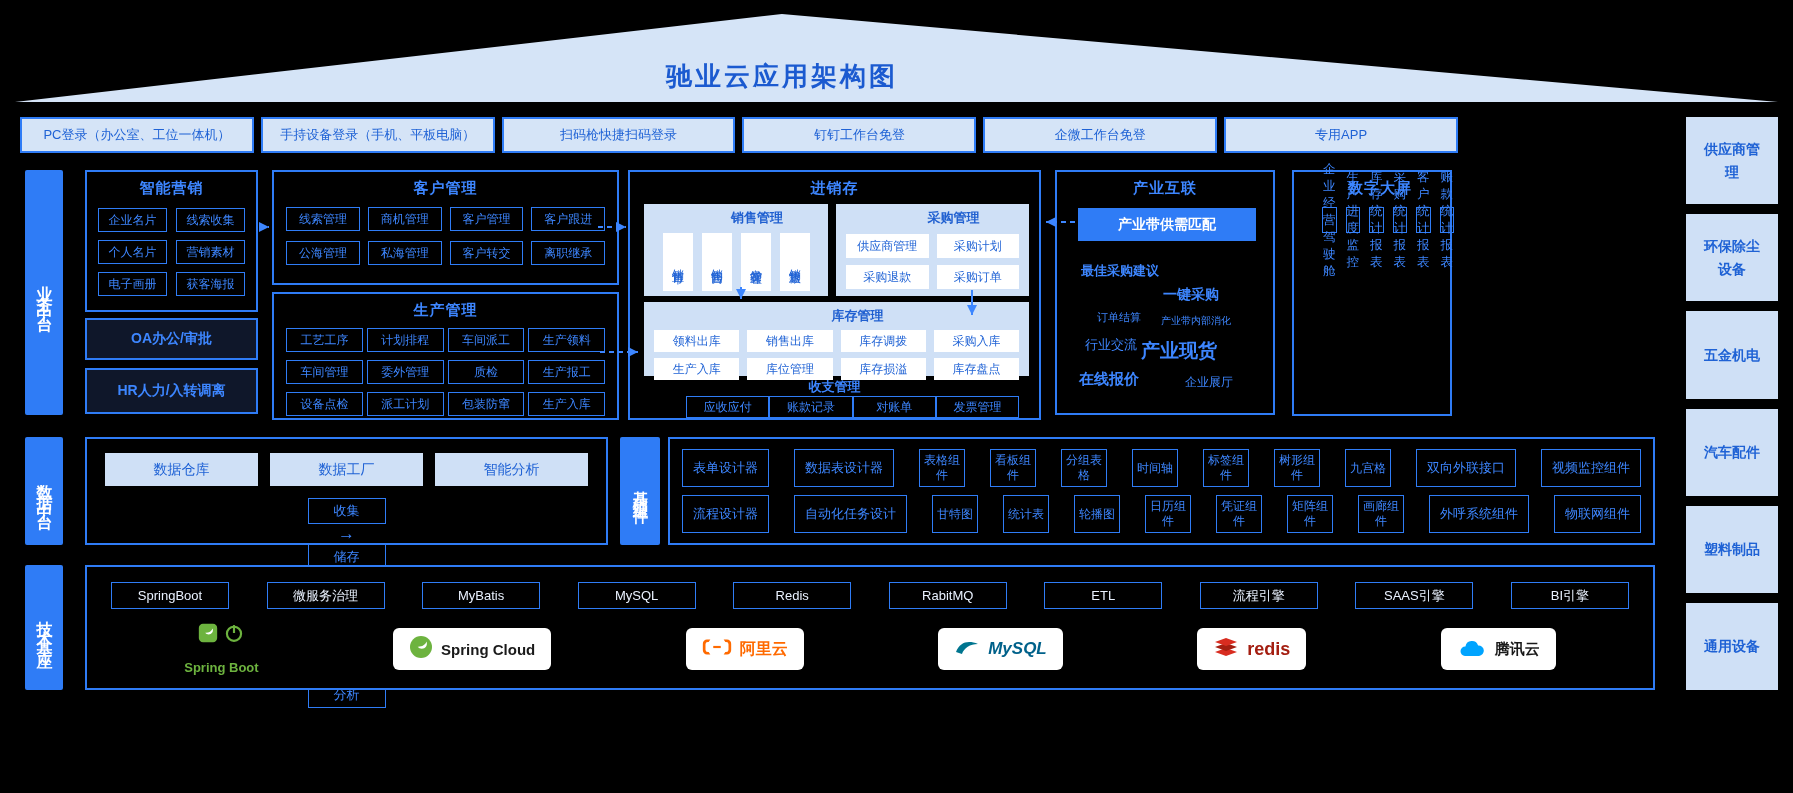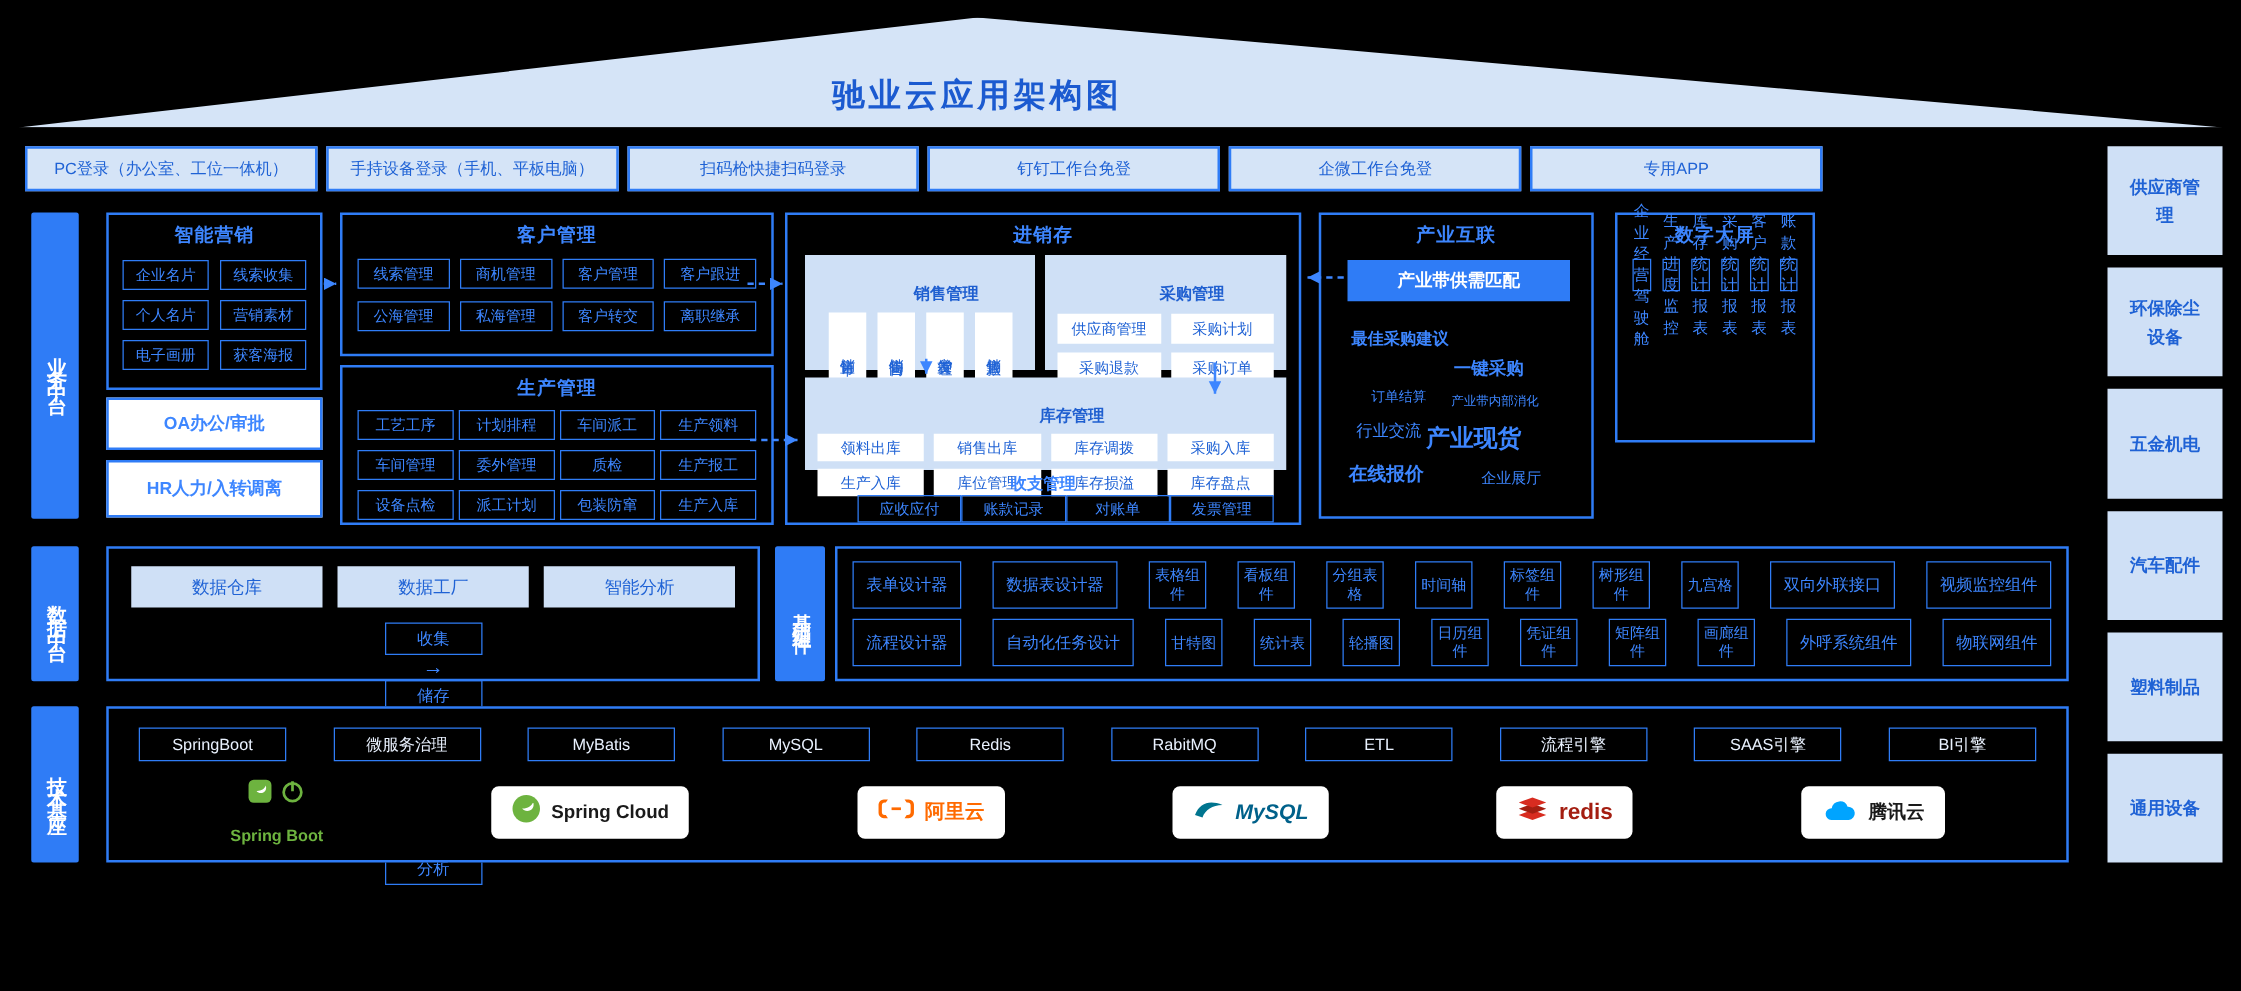--- a/index.html
+++ b/index.html
@@ -37,34 +37,34 @@
   .panel { position:absolute; border:2px solid #2f7cf6; background:#000; box-sizing:border-box; }
   .panel-title { text-align:center; color:#3d86ff; font-weight:bold; font-size:15px; padding-top:7px; letter-spacing:1px; }
   .item-box { border:1px solid #2f7cf6; color:#3d86ff; font-size:12px; height:24px;
               display:flex; align-items:center; justify-content:center; box-sizing:border-box; text-align:center; }
 
   .p-marketing { left:85px; top:170px; width:173px; height:142px; }
   .grid-mkt { display:grid; grid-template-columns:1fr 1fr; gap:8px 9px; padding:10px 11px 0; }
 
   .big-box { position:absolute; left:85px; width:173px; border:2px solid #2f7cf6; color:#3d86ff;
              font-weight:bold; font-size:14px; display:flex; align-items:center; justify-content:center;
-             box-sizing:border-box; background:#ffffff; }
+             box-sizing:border-box; background:#0f172a; }
   .b-oa { top:318px; height:42px; }
   .b-hr { top:368px; height:46px; }
 
   .p-customer { left:272px; top:170px; width:347px; height:115px; }
   .grid-cust { display:grid; grid-template-columns:repeat(4,1fr); gap:10px 8px; padding:9px 12px 0; }
 
   .p-production { left:272px; top:292px; width:347px; height:128px; }
   .grid-prod { display:grid; grid-template-columns:repeat(4,1fr); gap:8px 4px; padding:8px 12px 0; }
 
   
   .p-psi { left:628px; top:170px; width:413px; height:250px; }
   .sub { position:absolute; background:#cfe0f6; box-sizing:border-box; }
-  .sub-title { text-align:center; color:#1f5fd0; font-weight:bold; font-size:13px; padding-top:22px;margin-left:42px; }
+  .sub-title { text-align:center; color:#1f5fd0; font-weight:bold; font-size:13px; padding-top:5px;margin-left:42px; }
   .sub-sales { left:14px; top:32px; width:184px; height:92px; }
   .vrow { display:flex; gap:9px; padding:6px 12px 0; justify-content:center; }
   .vbox { background:#fff; color:#1f62d5; writing-mode:vertical-rl; font-size:12px; width:30px; height:58px;
           display:flex; align-items:center; justify-content:center; letter-spacing:1px; }
   .sub-purchase { left:206px; top:32px; width:193px; height:92px; }
   .grid-pur { display:grid; grid-template-columns:1fr 1fr; gap:7px 8px; padding:7px 10px 0; }
   .wbox { background:#fff; color:#1f62d5; font-size:12px; height:24px;
           display:flex; align-items:center; justify-content:center; }
   .sub-inventory { left:14px; top:130px; width:385px; height:74px; }
   .grid-inv { display:grid; grid-template-columns:repeat(4,1fr); gap:6px 8px; padding:5px 10px 0; }
@@ -83,21 +83,21 @@
   .c0 { left:24px;  top:90px;  font-size:13px; font-weight:bold; }
   .c1 { left:106px; top:114px; font-size:14px; font-weight:bold; }
   .c2 { left:40px;  top:138px; font-size:11px; }
   .c3 { left:104px; top:142px; font-size:10px; }
   .c4 { left:28px;  top:164px; font-size:13px; }
   .c5 { left:84px;  top:166px; font-size:19px; font-weight:bold; }
   .c6 { left:22px;  top:198px; font-size:15px; font-weight:bold; }
   .c7 { left:128px; top:202px; font-size:12px; }
 
   
-  .p-screen { left:1292px; top:170px; width:160px; height:184px; }
+  .p-screen { left:1292px; top:170px; width:160px; height:246px;padding-left:16px; }
   .screen-list { display:flex; flex-direction:row; gap:9px; padding:9px 12px 0;font-family:Liberation Mono, monospace; }
   .screen-list .item-box { height:26px; font-size:12.5px; border-width:1.5px; }
 
   
   .p-data { left:85px; top:437px; width:523px; height:108px; }
   .data-blocks { display:flex; gap:12px; padding:14px 18px 0; }
   .data-block { flex:1; height:33px; background:#cfe0f6; color:#1f62d5; font-size:14px;
                 display:flex; align-items:center; justify-content:center; }
   .flow-row { display:flex; align-items:center; justify-content:flex-end; padding:12px 18px 0;flex-direction:column; }
   .flow-box { border:1.5px solid #2f7cf6; color:#3d86ff; font-size:13px; width:78px; height:26px;

